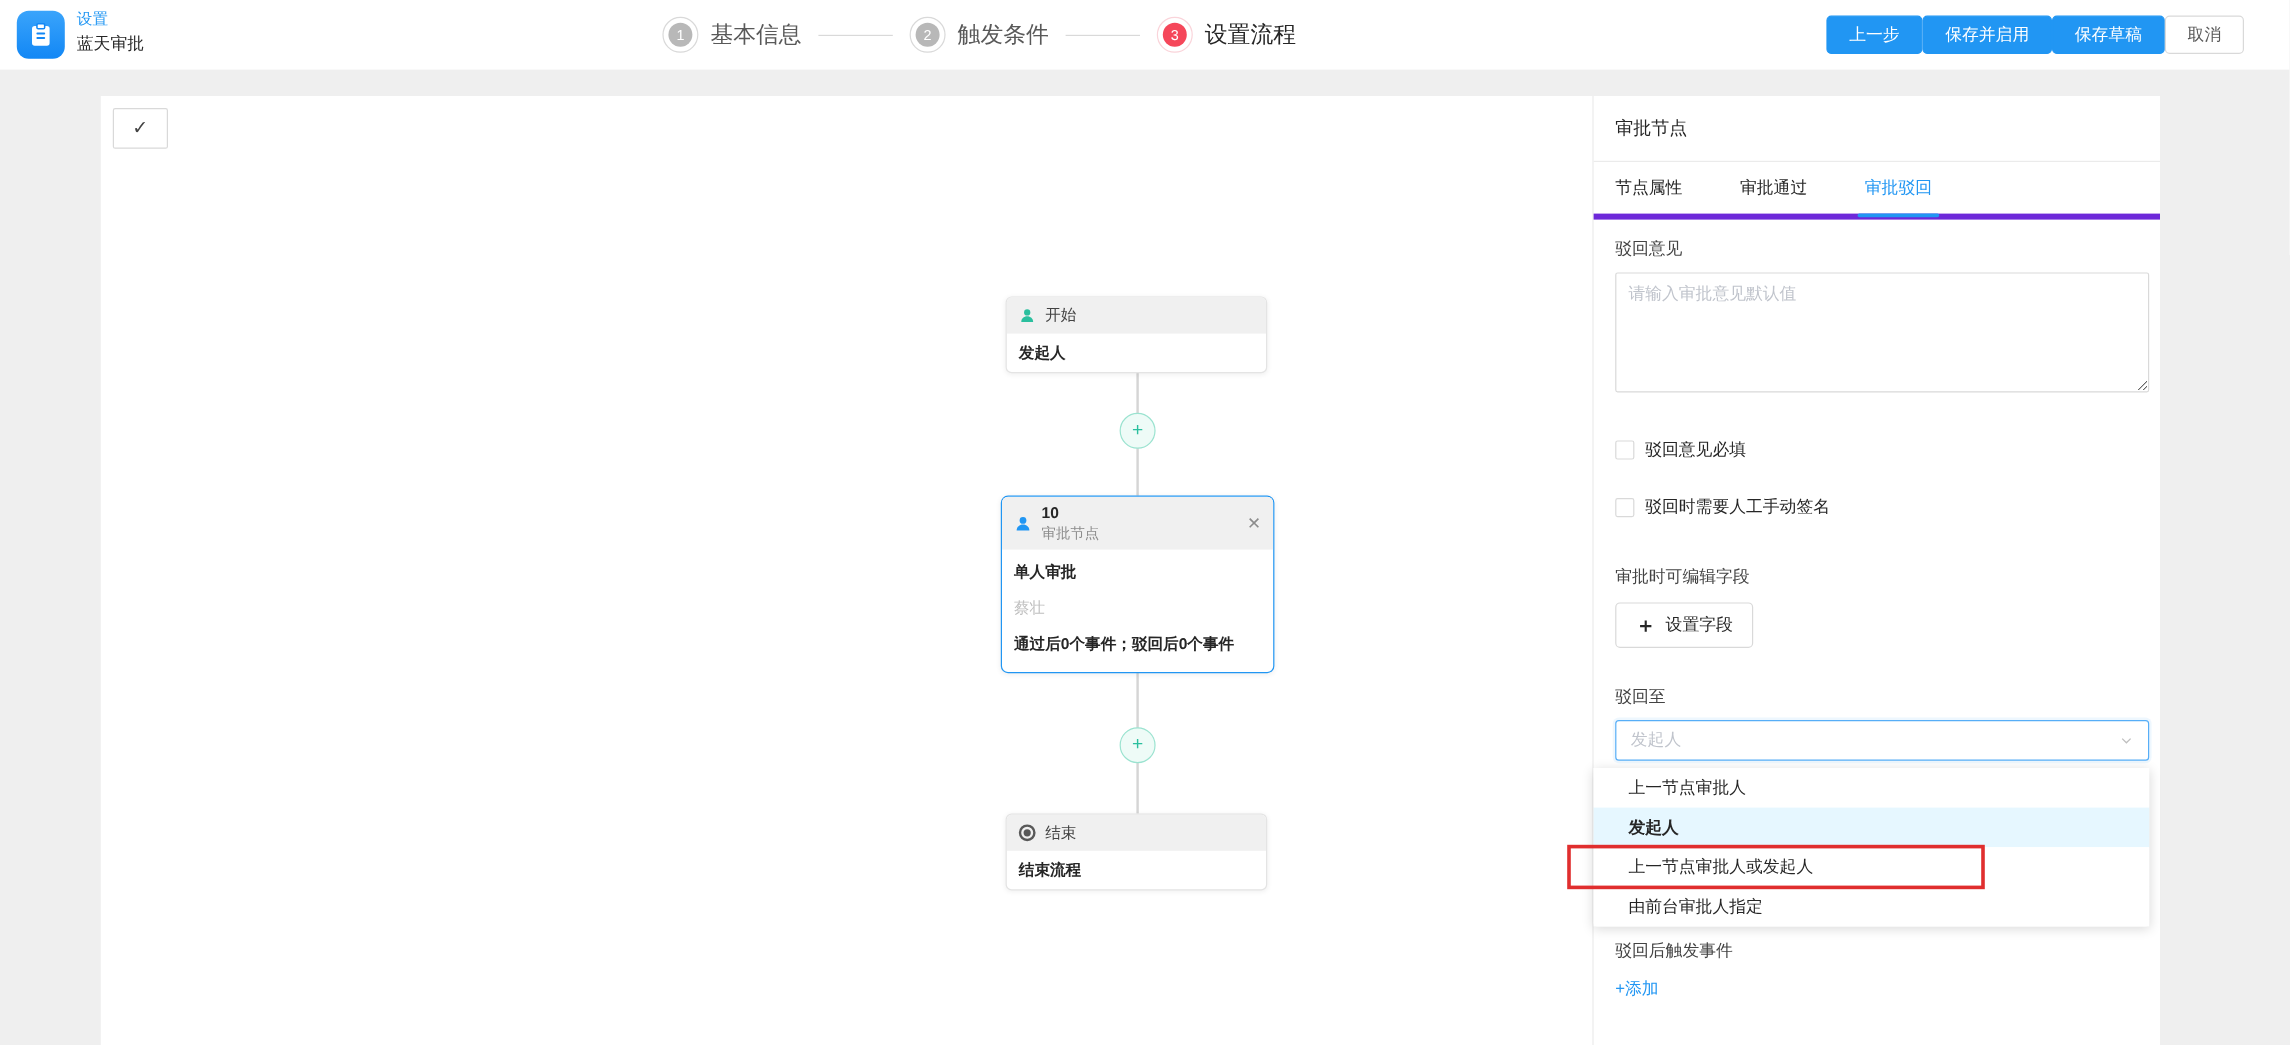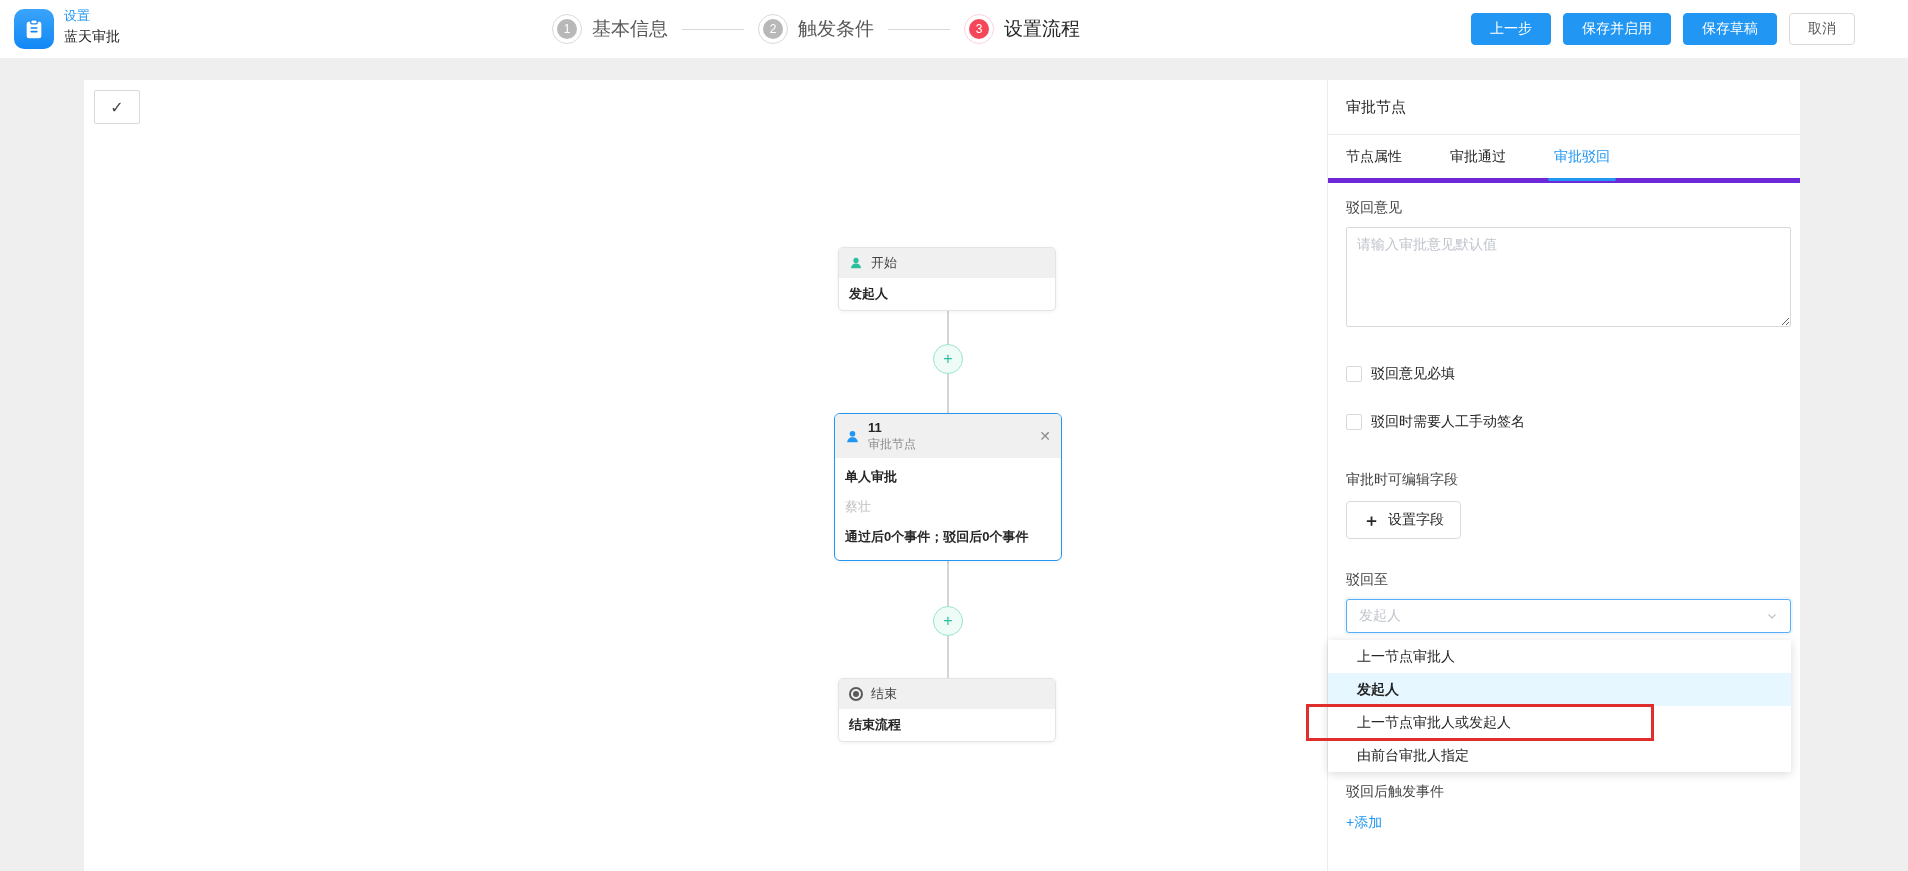--- a/index.html
+++ b/index.html
@@ -26,21 +26,21 @@
   }
   .step-circle .inner {
     width:20px; height:20px; border-radius:50%; background:#b8b8b8; color:#fff;
     font-size:12px; display:flex; align-items:center; justify-content:center;
   }
   .step.active .step-circle { border-color:#fad4da; }
   .step.active .step-circle .inner { background:#f5475a; }
   .step-label { font-size:19px; color:#595959; }
   .step.active .step-label { color:#262626; }
   .step-line { width:62px; height:1px; background:#d9d9d9; margin:0 14px; }
-  .topbar-buttons { position:absolute; right:53px; top:13px; display:flex; gap:12px; }
+  .topbar-buttons { position:absolute; right:38px; top:13px; display:flex; }
   .btn {
     height:32px; padding:0 18px; border-radius:4px; border:1px solid #2196f3;
     background:#2196f3; color:#fff; font-size:14px; cursor:pointer;
     font-family:inherit;
   }
   .btn.ghost { background:#fff; border-color:#d9d9d9; color:#595959; }
 
   
   .canvas {
     position:absolute; left:84px; top:80px; width:1716px; height:791px;
@@ -209,21 +209,21 @@
     <span>+</span>
   </div>
 
   <div class="node approval">
     <div class="node-header">
       <svg class="person" width="15" height="15" viewBox="0 0 24 24">
         <circle cx="12" cy="7.5" r="4.5" fill="#2196f3"></circle>
           <path d="M3.5 21c0-4.7 3.8-8 8.5-8s8.5 3.3 8.5 8z" fill="#2196f3"></path>
       </svg>
       <div class="node-title-stack">
-        <div class="t1">11</div>
+        <div class="t1">10</div>
         <div class="t2">审批节点</div>
       </div>
       <span class="node-close">✕</span>
     </div>
     <div class="approval-body">
       <div class="bold-line">单人审批</div>
       <div class="gray-line">蔡壮</div>
       <div class="bold-line">通过后0个事件；驳回后0个事件</div>
     </div>
   </div>

